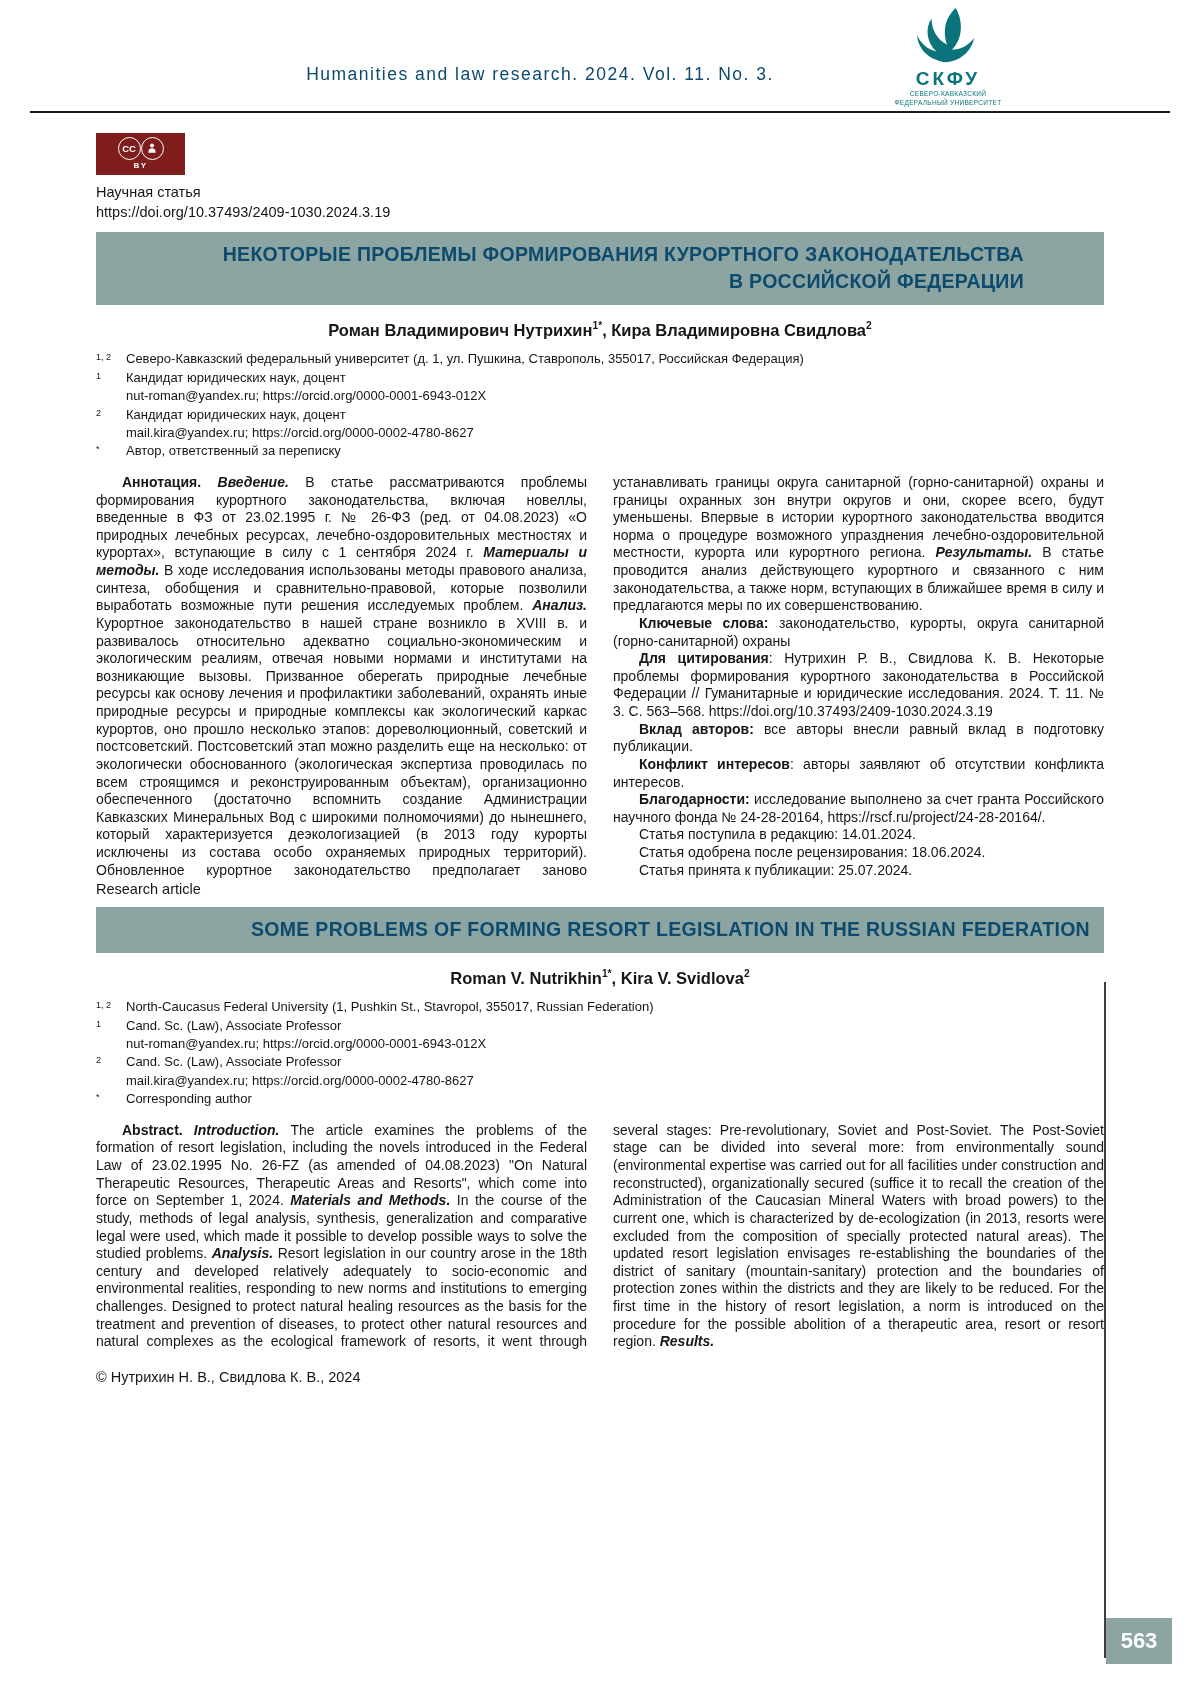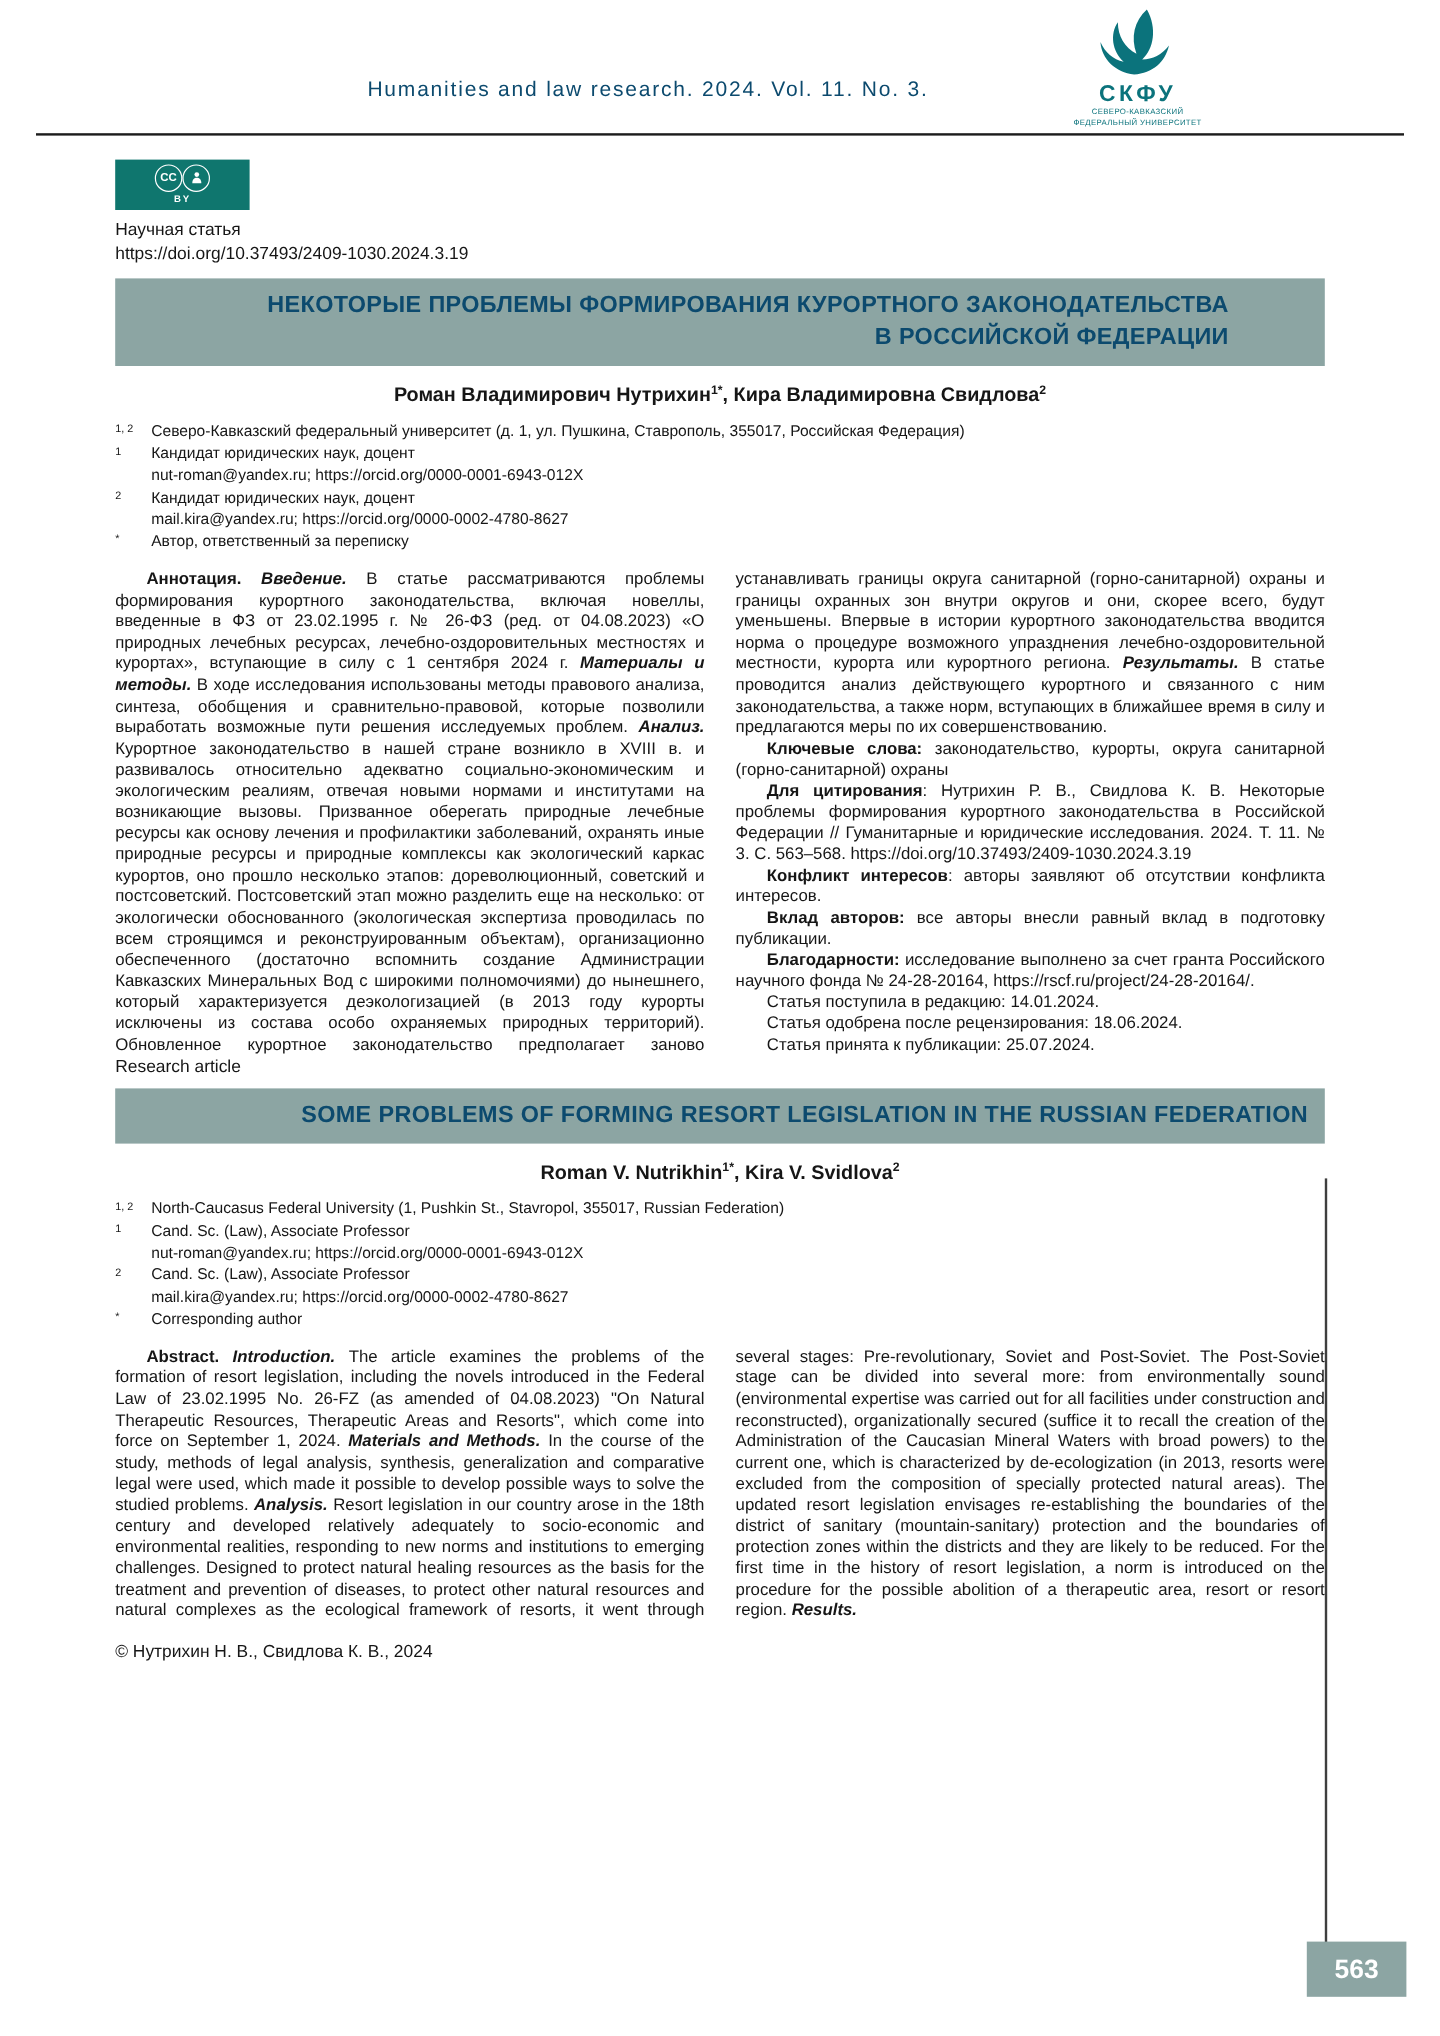--- a/index.html
+++ b/index.html
@@ -5,21 +5,21 @@
   html,body{margin:0;padding:0;}
   body{width:1200px;height:1697px;background:#ffffff;color:#161616;
        font-family:"Liberation Sans",sans-serif;overflow:hidden;}
   .page{position:relative;width:1200px;height:1697px;overflow:hidden;background:#fff;}
   .journal-line{padding:64px 120px 0 0;text-align:center;font-size:17.5px;letter-spacing:1.5px;color:#0c4a6e;}
   .header-rule{border:none;border-top:2px solid #1c1c1c;margin:26px 30px 0 30px;}
   .logo{position:absolute;top:6px;right:186px;width:132px;display:flex;flex-direction:column;align-items:center;}
   .logo-acronym{color:var(--logo,#0b737c);font-weight:bold;font-size:19px;letter-spacing:3px;margin-top:2px;}
   .logo-sub{color:var(--logo,#0b737c);font-size:6.5px;letter-spacing:.3px;line-height:1.35;text-align:center;}
   .content{padding:0 96px;}
-  .cc-badge{margin-top:20px;width:112px;height:42px;background:#0f766e;display:flex;flex-wrap:wrap;
+  .cc-badge{margin-top:20px;width:89px;height:42px;background:#7f1d1d;display:flex;flex-wrap:wrap;
             align-content:center;justify-content:center;}
   .cc-circle{width:21px;height:21px;border:1.5px solid #fff;border-radius:50%;display:flex;
              align-items:center;justify-content:center;color:#fff;font-size:9.5px;font-weight:bold;}
   .cc-by{flex-basis:100%;text-align:center;color:#fff;font-size:8px;font-weight:bold;letter-spacing:1.5px;line-height:1.4;}
   .meta{margin-top:8px;font-size:14.5px;line-height:1.35;}
   .banner{margin-top:10px;background:var(--accent,#8ca5a3);color:#0c4a6e;font-weight:bold;
           font-size:19.5px;line-height:1.4;text-align:right;letter-spacing:.3px;}
   .banner-ru{padding:9px 80px;}
   .banner-en{padding:9px 14px;}
   .authors{margin-top:15px;text-align:center;font-weight:bold;font-size:16.5px;}
@@ -28,21 +28,21 @@
   .aff-marker{flex:0 0 30px;font-size:9px;padding-top:1px;}
   .aff-text{flex:1;}
   .abstract{margin-top:13px;column-count:2;column-gap:26px;text-align:justify;
             font-size:14px;line-height:1.26;hyphens:auto;-webkit-hyphens:auto;}
   .abstract p{margin:0;text-indent:26px;}
   .sup{vertical-align:super;font-size:.62em;}
   .b{font-weight:bold;}
   .bi{font-weight:bold;font-style:italic;}
   .section-label{margin-top:2px;font-size:14.5px;}
   .copyright{margin-top:18px;font-size:14.5px;}
-  .page-number{position:absolute;right:28px;bottom:33px;width:83px;height:46px;
+  .page-number{position:absolute;right:28px;bottom:33px;width:66px;height:46px;
                background:var(--accent,#8ca5a3);color:#fff;font-size:22px;font-weight:bold;
                display:flex;align-items:center;justify-content:center;margin-left:20px;}
   .right-rule{position:absolute;left:1104px;top:982px;width:2px;height:676px;background:#3f3f3f;}
 </style>
 </head>
 <body>
 
 <div class="page">
 
   <div class="journal-line">Humanities and law research. 2024. Vol. 11. No. 3.</div>
@@ -106,22 +106,22 @@
       <div class="aff-row">
         <span class="aff-marker">*</span>
         <span class="aff-text">Автор, ответственный за переписку</span>
       </div>
     </div>
 
     <div class="abstract" lang="ru">
       <p><span class="b">Аннотация. </span><span class="bi">Введение. </span><span>В статье рассматриваются проблемы формирования курортного законодательства, включая новеллы, введенные в ФЗ от 23.02.1995 г. № 26-ФЗ (ред. от 04.08.2023) «О природных лечебных ресурсах, лечебно-оздоровительных местностях и курортах», вступающие в силу с 1 сентября 2024 г. </span><span class="bi">Материалы и методы. </span><span>В ходе исследования использованы методы правового анализа, синтеза, обобщения и сравнительно-правовой, которые позволили выработать возможные пути решения исследуемых проблем. </span><span class="bi">Анализ. </span><span>Курортное законодательство в нашей стране возникло в XVIII в. и развивалось относительно адекватно социально-экономическим и экологическим реалиям, отвечая новыми нормами и институтами на возникающие вызовы. Призванное оберегать природные лечебные ресурсы как основу лечения и профилактики заболеваний, охранять иные природные ресурсы и природные комплексы как экологический каркас курортов, оно прошло несколько этапов: дореволюционный, советский и постсоветский. Постсоветский этап можно разделить еще на несколько: от экологически обоснованного (экологическая экспертиза проводилась по всем строящимся и реконструированным объектам), организационно обеспеченного (достаточно вспомнить создание Администрации Кавказских Минеральных Вод с широкими полномочиями) до нынешнего, который характеризуется деэкологизацией (в 2013 году курорты исключены из состава особо охраняемых природных территорий). Обновленное курортное законодательство предполагает заново устанавливать границы округа санитарной (горно-санитарной) охраны и границы охранных зон внутри округов и они, скорее всего, будут уменьшены. Впервые в истории курортного законодательства вводится норма о процедуре возможного упразднения лечебно-оздоровительной местности, курорта или курортного региона. </span><span class="bi">Результаты. </span><span>В статье проводится анализ действующего курортного и связанного с ним законодательства, а также норм, вступающих в ближайшее время в силу и предлагаются меры по их совершенствованию.</span></p>
       <p><span class="b">Ключевые слова: </span><span>законодательство, курорты, округа санитарной (горно-санитарной) охраны</span></p>
       <p><span class="b">Для цитирования</span><span>: Нутрихин Р. В., Свидлова К. В. Некоторые проблемы формирования курортного законодательства в Российской Федерации // Гуманитарные и юридические исследования. 2024. Т. 11. № 3. С. 563–568. https://doi.org/10.37493/2409-1030.2024.3.19</span></p>
+      <p><span class="b">Вклад авторов: </span><span>все авторы внесли равный вклад в подготовку публикации.</span></p>
       <p><span class="b">Конфликт интересов</span><span>: авторы заявляют об отсутствии конфликта интересов.</span></p>
-      <p><span class="b">Вклад авторов: </span><span>все авторы внесли равный вклад в подготовку публикации.</span></p>
       <p><span class="b">Благодарности: </span><span>исследование выполнено за счет гранта Российского научного фонда № 24-28-20164, https://rscf.ru/project/24-28-20164/.</span></p>
       <p>Статья поступила в редакцию: 14.01.2024.</p>
       <p>Статья одобрена после рецензирования: 18.06.2024.</p>
       <p>Статья принята к публикации: 25.07.2024.</p>
     </div>
 
     <div class="section-label">Research article</div>
 
     <div class="banner banner-en">SOME PROBLEMS OF FORMING RESORT LEGISLATION IN THE RUSSIAN FEDERATION</div>
 

